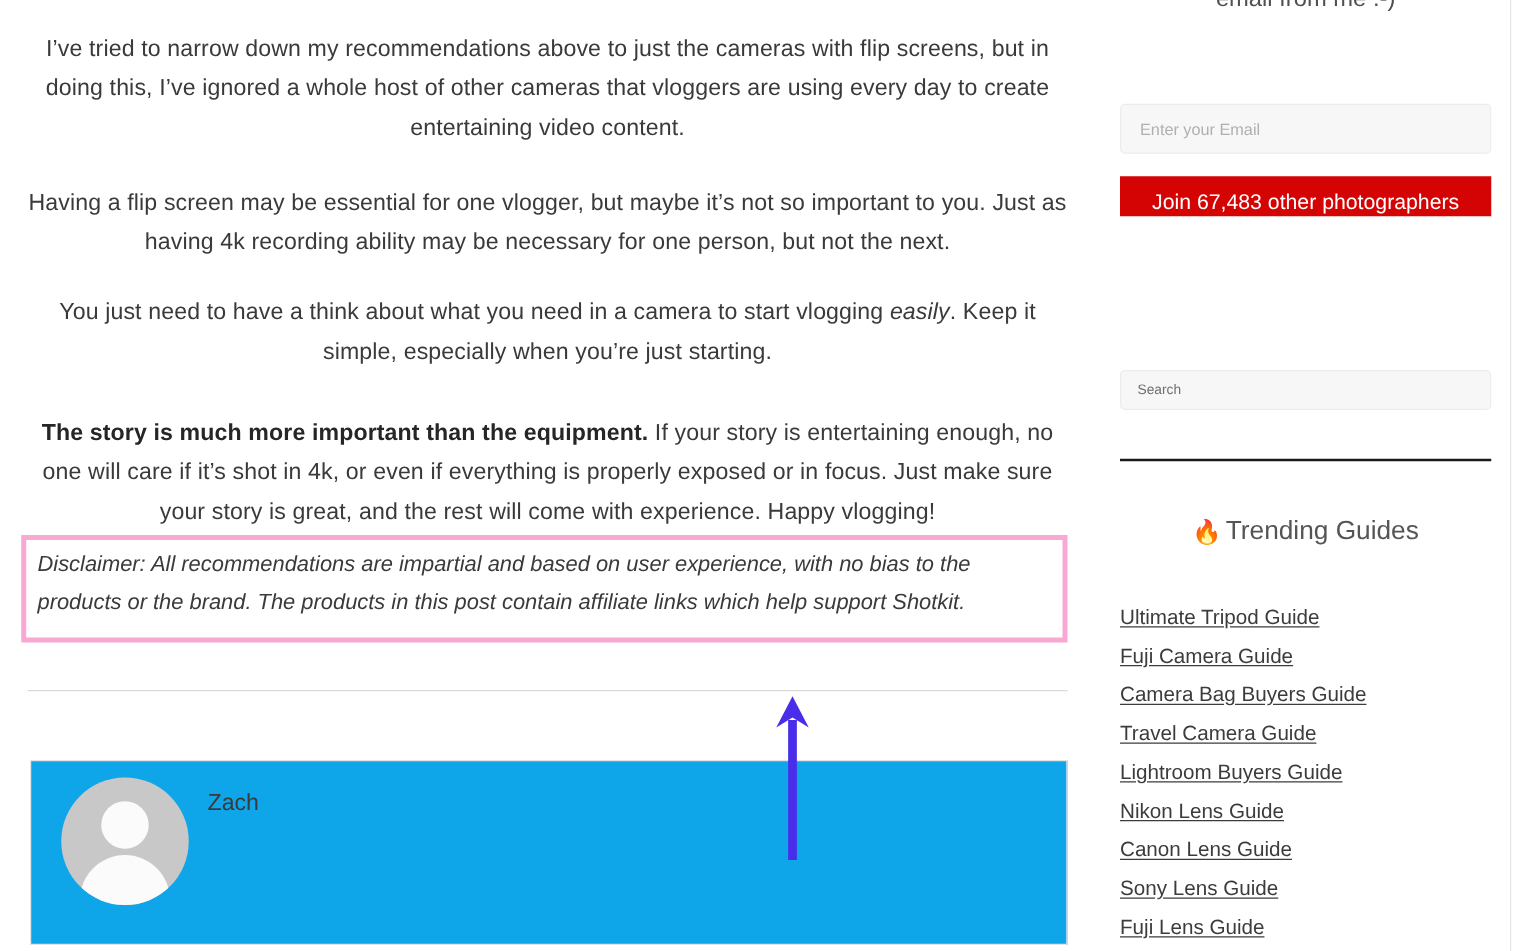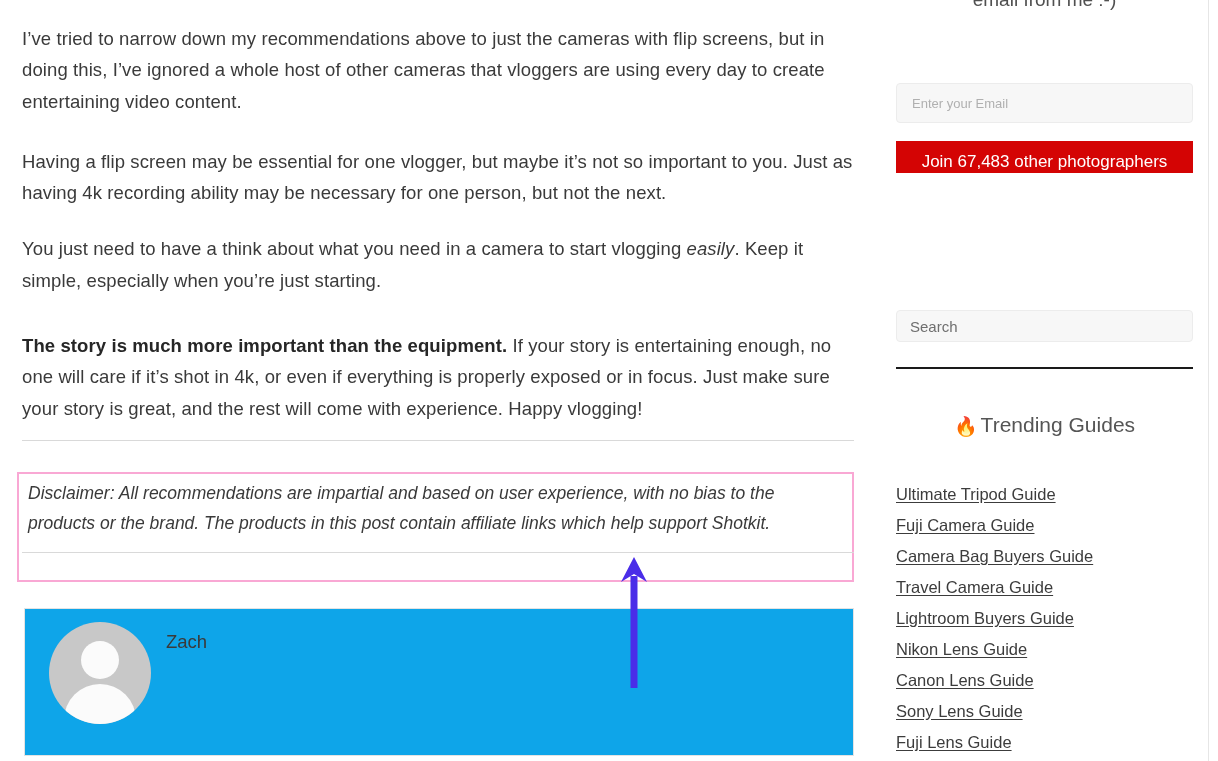--- a/index.html
+++ b/index.html
@@ -26,39 +26,40 @@
     overflow: hidden;
   }
   .para {
     position: absolute;
     left: 22px;
     width: 832px;
     font-size: 18.5px;
     line-height: 31.5px;
     color: #3a3a3a;
     letter-spacing: .1px;
+    text-align: center;
   }
   .para b { font-weight: bold; color: #262626; }
   .para i { font-style: italic; }
 
   
   .hr {
     position: absolute;
     left: 22px;
     width: 832px;
     height: 1px;
     background: #d9d9d9;
   }
 
   
   #disclaimer-box {
     position: absolute;
-    left: 17px; top: 472px;
-    width: 837px; height: 110px;
-    border: 2px solid #f9a8d4;
+    left: 17px; top: 428px;
+    width: 837px; height: 86px;
+    border: 4px solid #f9a8d4;
     background: #ffffff;
   }
   #disclaimer-inner {
     position: absolute;
     left: 9px; top: 4px;
     width: 812px;
     font-size: 17.5px;
     line-height: 30px;
     font-style: italic;
     color: #3a3a3a;
@@ -179,25 +180,24 @@
   }
 
   #search-input {
     position: absolute;
     left: 896px; top: 296px;
     width: 297px; height: 32px;
     background: #f7f7f7;
     border: 1px solid #ececec;
     border-radius: 4px;
     font-family: "Liberation Sans", sans-serif;
-    font-size: 15px;
+    font-size: 11px;
     color: #6a6a6a;
     padding: 0 13px;
     outline: none;
-    margin-top: 14px;
   }
   #search-input::placeholder { color: #6f6f6f; }
 
   #side-rule {
     position: absolute;
     left: 896px; top: 367px;
     width: 297px; height: 2px;
     background: #1a1a1a;
   }
 

